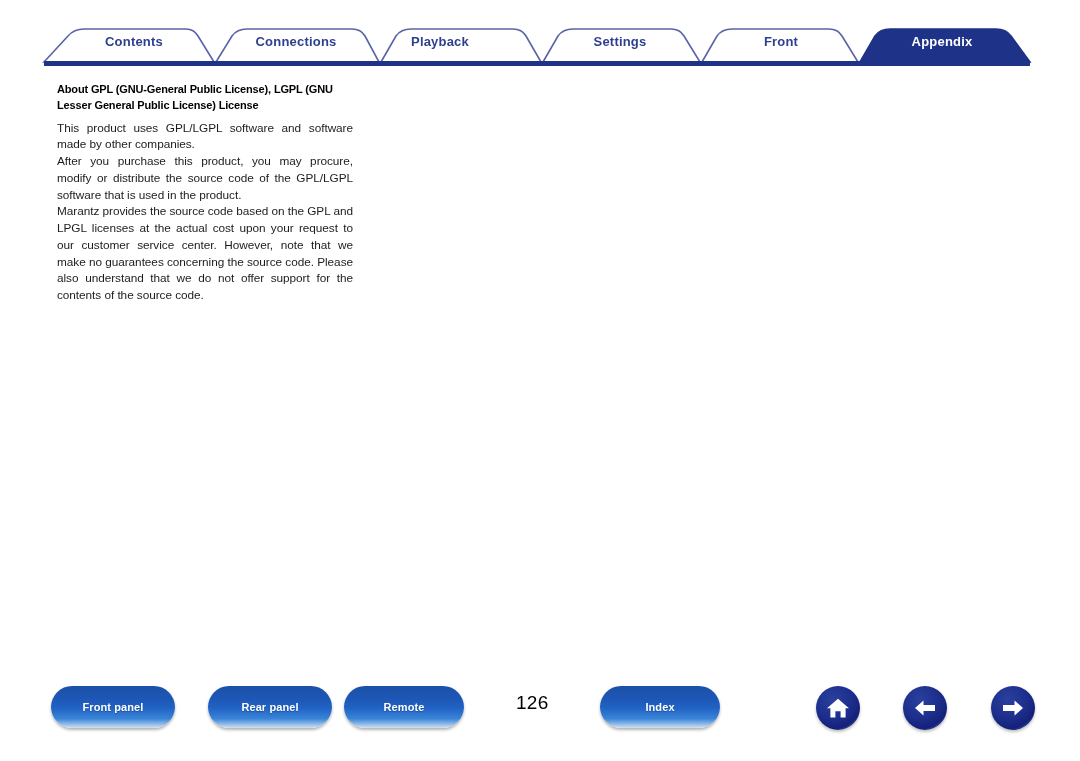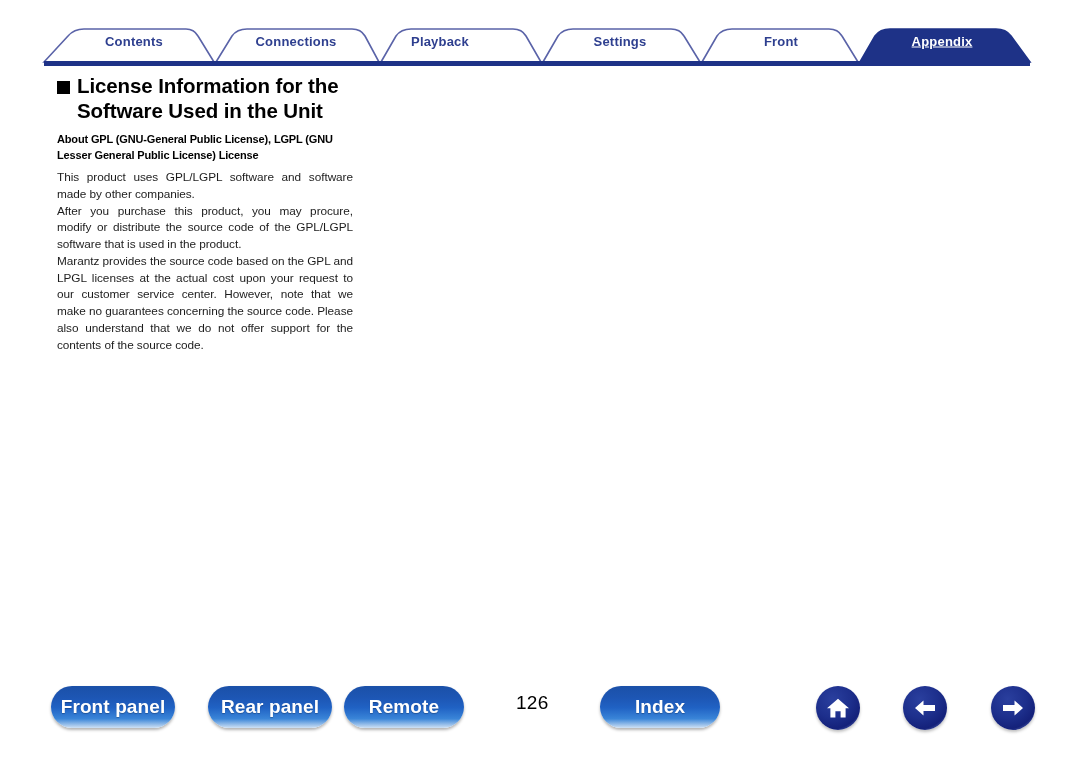--- a/index.html
+++ b/index.html
@@ -32,21 +32,21 @@
     font-size: 13px;
     font-weight: bold;
     color: #2e3f8f;
     letter-spacing: .2px;
     white-space: nowrap;
     text-align: center;
     top: 41px;
     transform: translate(-50%, -50%);
     user-select: none;
   }
-  .tab-label.active { color: #ffffff; text-decoration: underline; }
+  .tab-label.active { color: #ffffff; }
 
   
   #content {
     position: absolute;
     left: 57px;
     top: 74px;
     width: 310px;
   }
 
   #heading-row {
@@ -100,21 +100,21 @@
   }
 
   .pill-btn {
     position: absolute;
     top: 0;
     height: 42px;
     border-radius: 21px;
     border: none;
     color: #ffffff;
     font-family: "Liberation Sans", sans-serif;
-    font-size: 19px;
+    font-size: 11px;
     font-weight: bold;
     letter-spacing: .1px;
     cursor: pointer;
     background: linear-gradient(to bottom,
         #1b50a8 0%,
         #1d56b4 28%,
         #2062c4 52%,
         #3a85d8 78%,
         #cfe1f4 100%);
     box-shadow: 0 2px 3px rgba(0,0,0,0.30);
@@ -174,24 +174,20 @@
     <div class="tab-label" style="left:134px">Contents</div>
     <div class="tab-label" style="left:296px">Connections</div>
     <div class="tab-label" style="left:440px">Playback</div>
     <div class="tab-label" style="left:620px">Settings</div>
     <div class="tab-label" style="left:781px">Front</div>
     <div class="tab-label active" style="left:942px">Appendix</div>
   </div>
 
   <div id="content">
 
-    <div id="heading-row">
-      <div id="heading-bullet"></div>
-      <h1 id="page-title">License Information for the Software Used in the Unit</h1>
-    </div>
 
     <div id="subheading">About GPL (GNU-General Public License), LGPL (GNU Lesser General Public License) License</div>
 
     <p class="body-para" style="margin-top:6px">This product uses GPL/LGPL software and software made by other companies.</p>
     <p class="body-para">After you purchase this product, you may procure, modify or distribute the source code of the GPL/LGPL software that is used in the product.</p>
     <p class="body-para">Marantz provides the source code based on the GPL and LPGL licenses at the actual cost upon your request to our customer service center. However, note that we make no guarantees concerning the source code. Please also understand that we do not offer support for the contents of the source code.</p>
 
   </div>
 
   <div id="footer">

